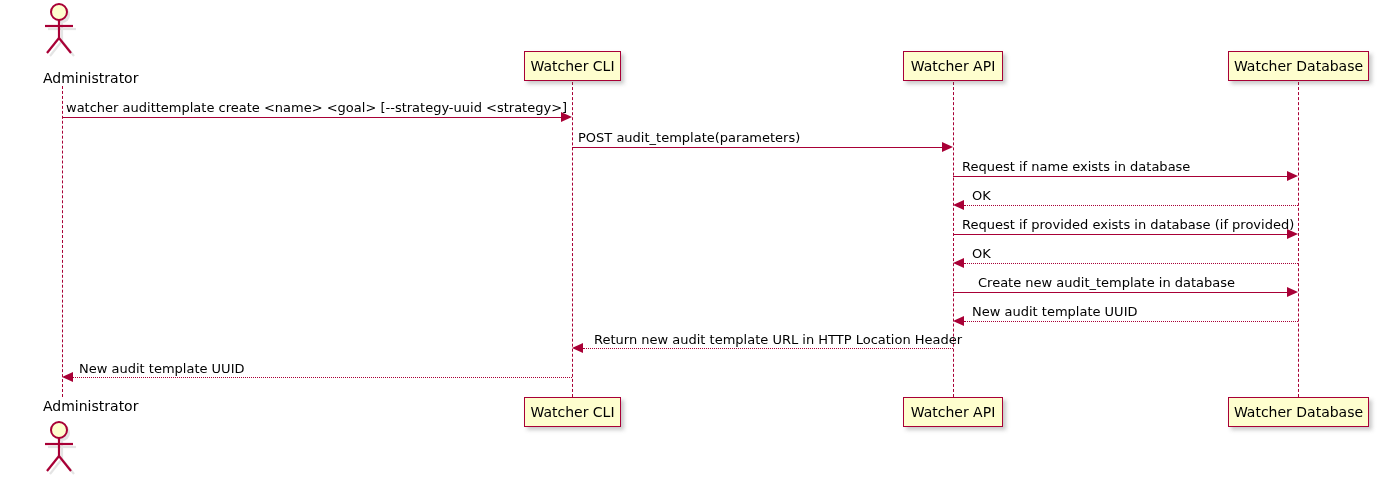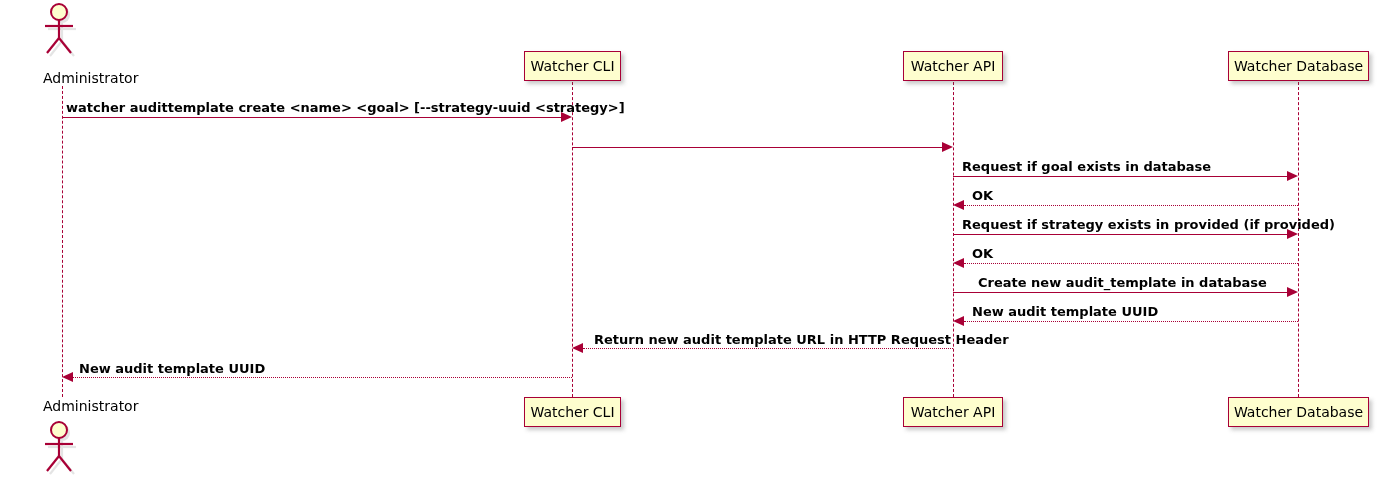--- a/index.html
+++ b/index.html
@@ -85,21 +85,20 @@
     border-bottom: 5px solid transparent;
     border-right: 11px solid #A80036;
   }
   .msg-label {
     position: absolute;
     font-size: 13px;
     color: #000000;
     white-space: nowrap;
     z-index: 2;
     line-height: 1;
-    font-weight: bold;
   }
 </style>
 </head>
 <body>
 
 <div id="diagram">
 
   <div class="lifeline" style="left:62px; top:86px; height:311px;"></div>
   <div class="lifeline" style="left:572px; top:82px; height:315px;"></div>
   <div class="lifeline" style="left:953px; top:82px; height:315px;"></div>
@@ -124,48 +123,49 @@
   <div class="actor-label" style="left:6px; top:70px;">Administrator</div>
 
   <div class="participant" style="left:524px; top:51px; width:97px;">Watcher CLI</div>
   <div class="participant" style="left:903px; top:51px; width:100px;">Watcher API</div>
   <div class="participant" style="left:1228px; top:51px; width:141px;">Watcher Database</div>
 
   <div class="msg-label" style="left:66px; top:101px;">watcher audittemplate create &lt;name&gt; &lt;goal&gt; [--strategy-uuid &lt;strategy&gt;]</div>
   <div class="msg-line" style="left:62px; top:117px; width:500px;"></div>
   <div class="arrowhead right" style="left:561px; top:112px;"></div>
 
+  <div class="msg-label" style="left:578px; top:131px;">POST audit_template(parameters)</div>
   <div class="msg-line" style="left:572px; top:147px; width:371px;"></div>
   <div class="arrowhead right" style="left:942px; top:142px;"></div>
 
-  <div class="msg-label" style="left:962px; top:160px;">Request if goal exists in database</div>
+  <div class="msg-label" style="left:962px; top:160px;">Request if name exists in database</div>
   <div class="msg-line" style="left:953px; top:176px; width:334px;"></div>
   <div class="arrowhead right" style="left:1287px; top:171px;"></div>
 
   <div class="msg-label" style="left:972px; top:189px;">OK</div>
   <div class="msg-line dotted" style="left:964px; top:205px; width:334px;"></div>
   <div class="arrowhead left" style="left:953px; top:200px;"></div>
 
-  <div class="msg-label" style="left:962px; top:218px;">Request if strategy exists in provided (if provided)</div>
+  <div class="msg-label" style="left:962px; top:218px;">Request if provided exists in database (if provided)</div>
   <div class="msg-line" style="left:953px; top:234px; width:334px;"></div>
   <div class="arrowhead right" style="left:1287px; top:229px;"></div>
 
   <div class="msg-label" style="left:972px; top:247px;">OK</div>
   <div class="msg-line dotted" style="left:964px; top:263px; width:334px;"></div>
   <div class="arrowhead left" style="left:953px; top:258px;"></div>
 
   <div class="msg-label" style="left:962px; top:276px;margin-left:16px;">Create new audit_template in database</div>
   <div class="msg-line" style="left:953px; top:292px; width:334px;"></div>
   <div class="arrowhead right" style="left:1287px; top:287px;"></div>
 
   <div class="msg-label" style="left:972px; top:305px;">New audit template UUID</div>
   <div class="msg-line dotted" style="left:964px; top:321px; width:334px;"></div>
   <div class="arrowhead left" style="left:953px; top:316px;"></div>
 
-  <div class="msg-label" style="left:594px; top:333px;">Return new audit template URL in HTTP Request Header</div>
+  <div class="msg-label" style="left:594px; top:333px;">Return new audit template URL in HTTP Location Header</div>
   <div class="msg-line dotted" style="left:583px; top:348px; width:370px;"></div>
   <div class="arrowhead left" style="left:572px; top:343px;"></div>
 
   <div class="msg-label" style="left:79px; top:362px;">New audit template UUID</div>
   <div class="msg-line dotted" style="left:73px; top:377px; width:499px;"></div>
   <div class="arrowhead left" style="left:62px; top:372px;"></div>
 
   <div class="actor-label" style="left:6px; top:398px;">Administrator</div>
   <div class="actor" style="left:38px; top:420px;">
     <svg width="48" height="58" viewBox="0 0 48 58">

